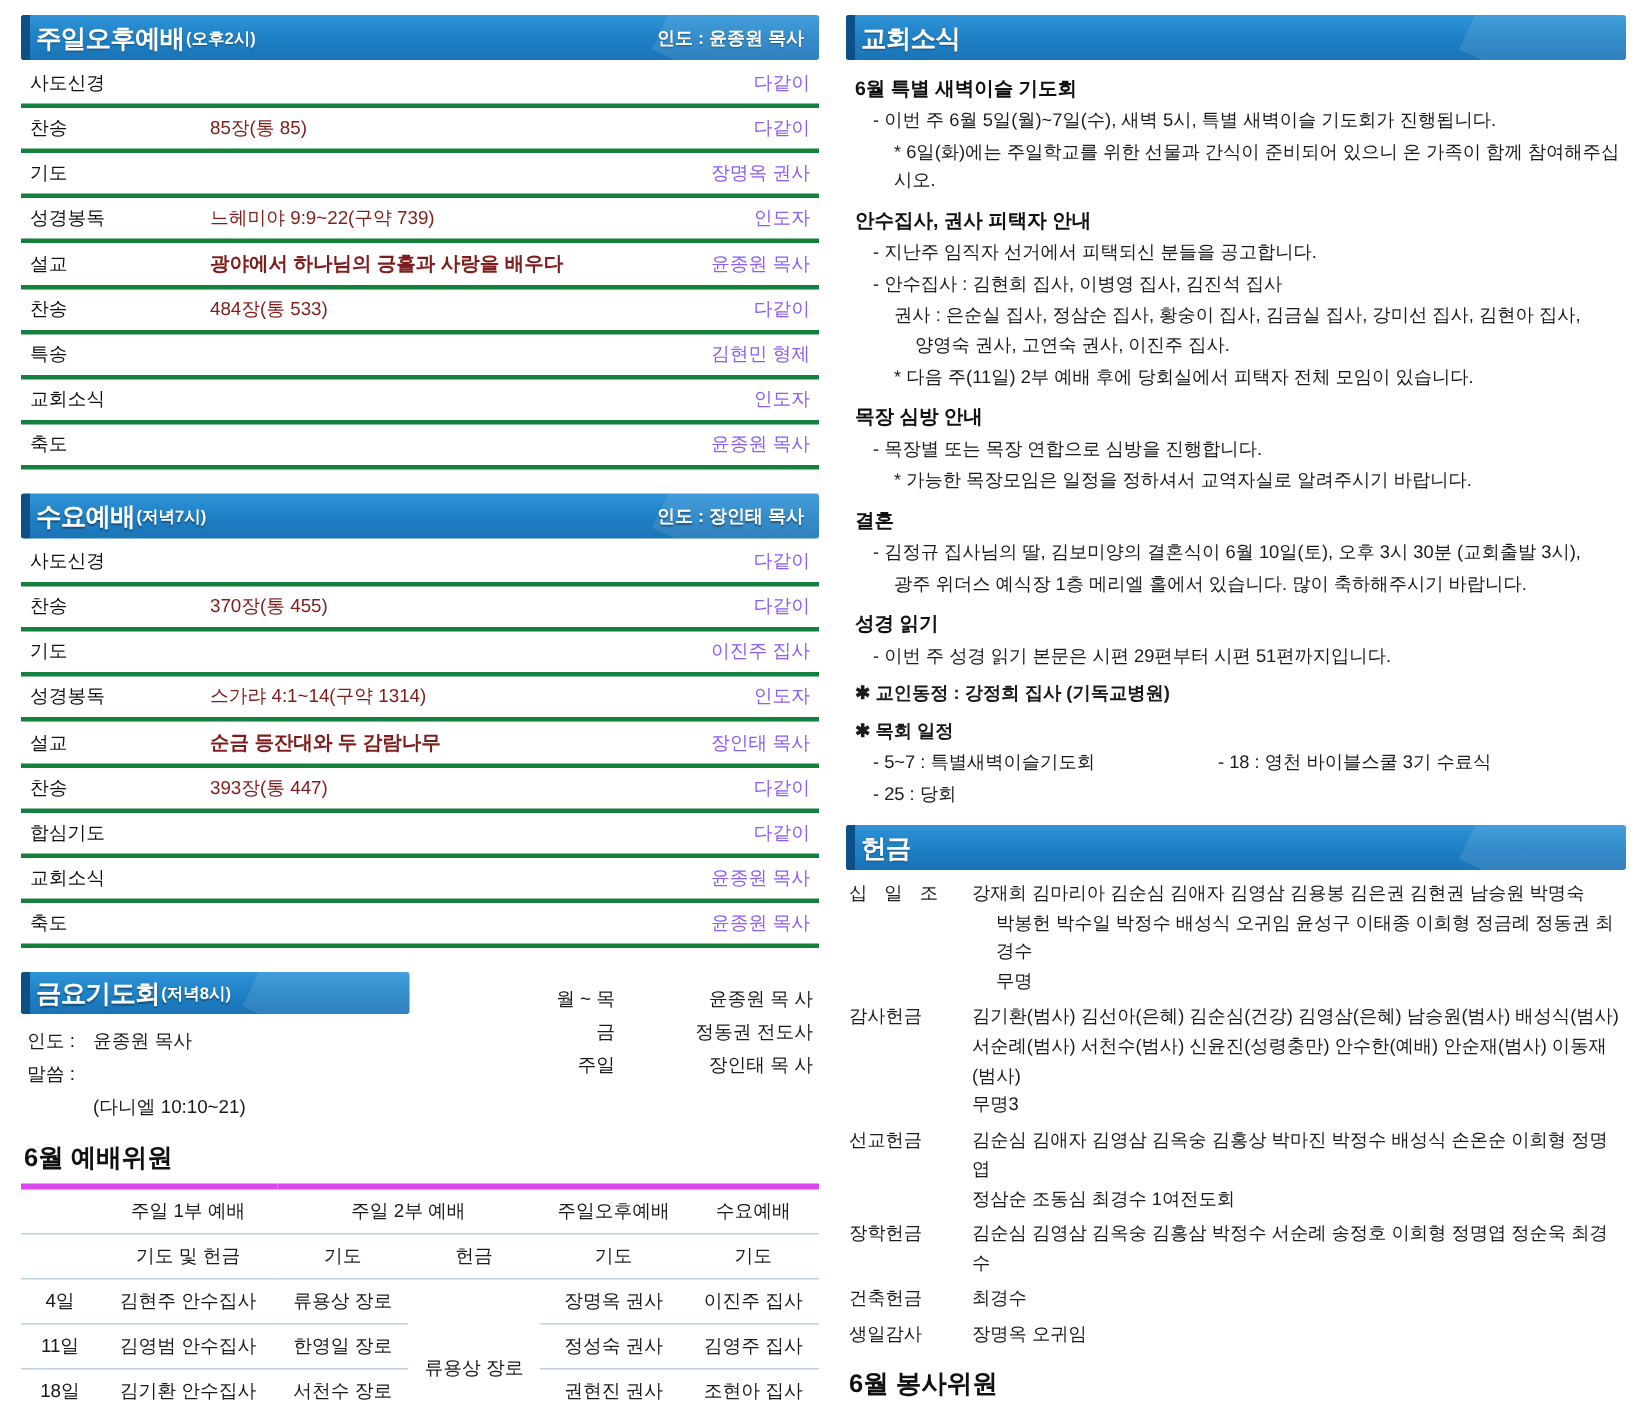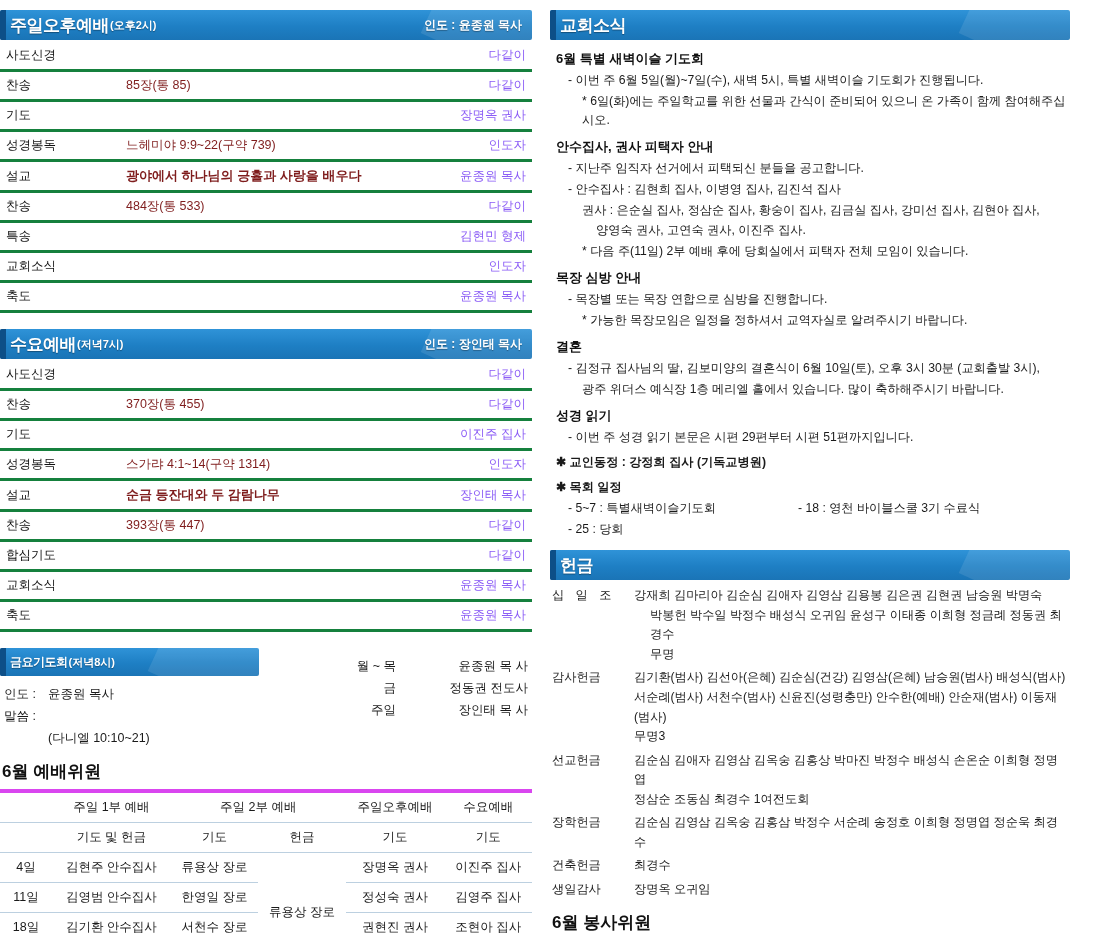--- a/index.html
+++ b/index.html
@@ -7,21 +7,21 @@
     margin: 0; padding: 0;
     width: 1100px; height: 936px;
     background: #ffffff;
     font-family: "Liberation Sans", sans-serif;
     color: #1a1a1a;
   }
   .page {
     position: relative;
     width: 1100px; height: 936px;
     display: flex;
-    padding: 10px 0;
+    padding: 10px 14px;
     gap: 18px;
   }
   .col { width: 532px; }
   .col-left { width: 532px; }
   .col-right { width: 520px; }
 
   
   .bar {
     position: relative;
     height: 30px;
@@ -78,21 +78,21 @@
   table.svc tr.em td.mid { font-weight: bold; font-size: 13px; }
   table.svc tr.em td.lbl { font-weight: normal; }
 
   .spacer-16 { height: 16px; }
   .spacer-10 { height: 10px; }
 
   
   .twoup { display: flex; gap: 14px; }
   .twoup .half { width: 50%; }
   .bar.sm { height: 28px; }
-  .bar.sm .bar-title { font-size: 12px; }
+  .bar.sm .bar-title { font-size: 17px; }
   .prayer-body {
     font-size: 12.5px;
     padding: 8px 4px 0 4px;
     line-height: 1.75;
   }
   .prayer-body .row { display: flex; }
   .prayer-body .row .k { width: 44px; flex: none; }
   .prayer-body .row .v { flex: 1; }
   .prayer-body.right .row { justify-content: flex-end; }
   .prayer-body.right .row .k { width: 70px; text-align: right; }

